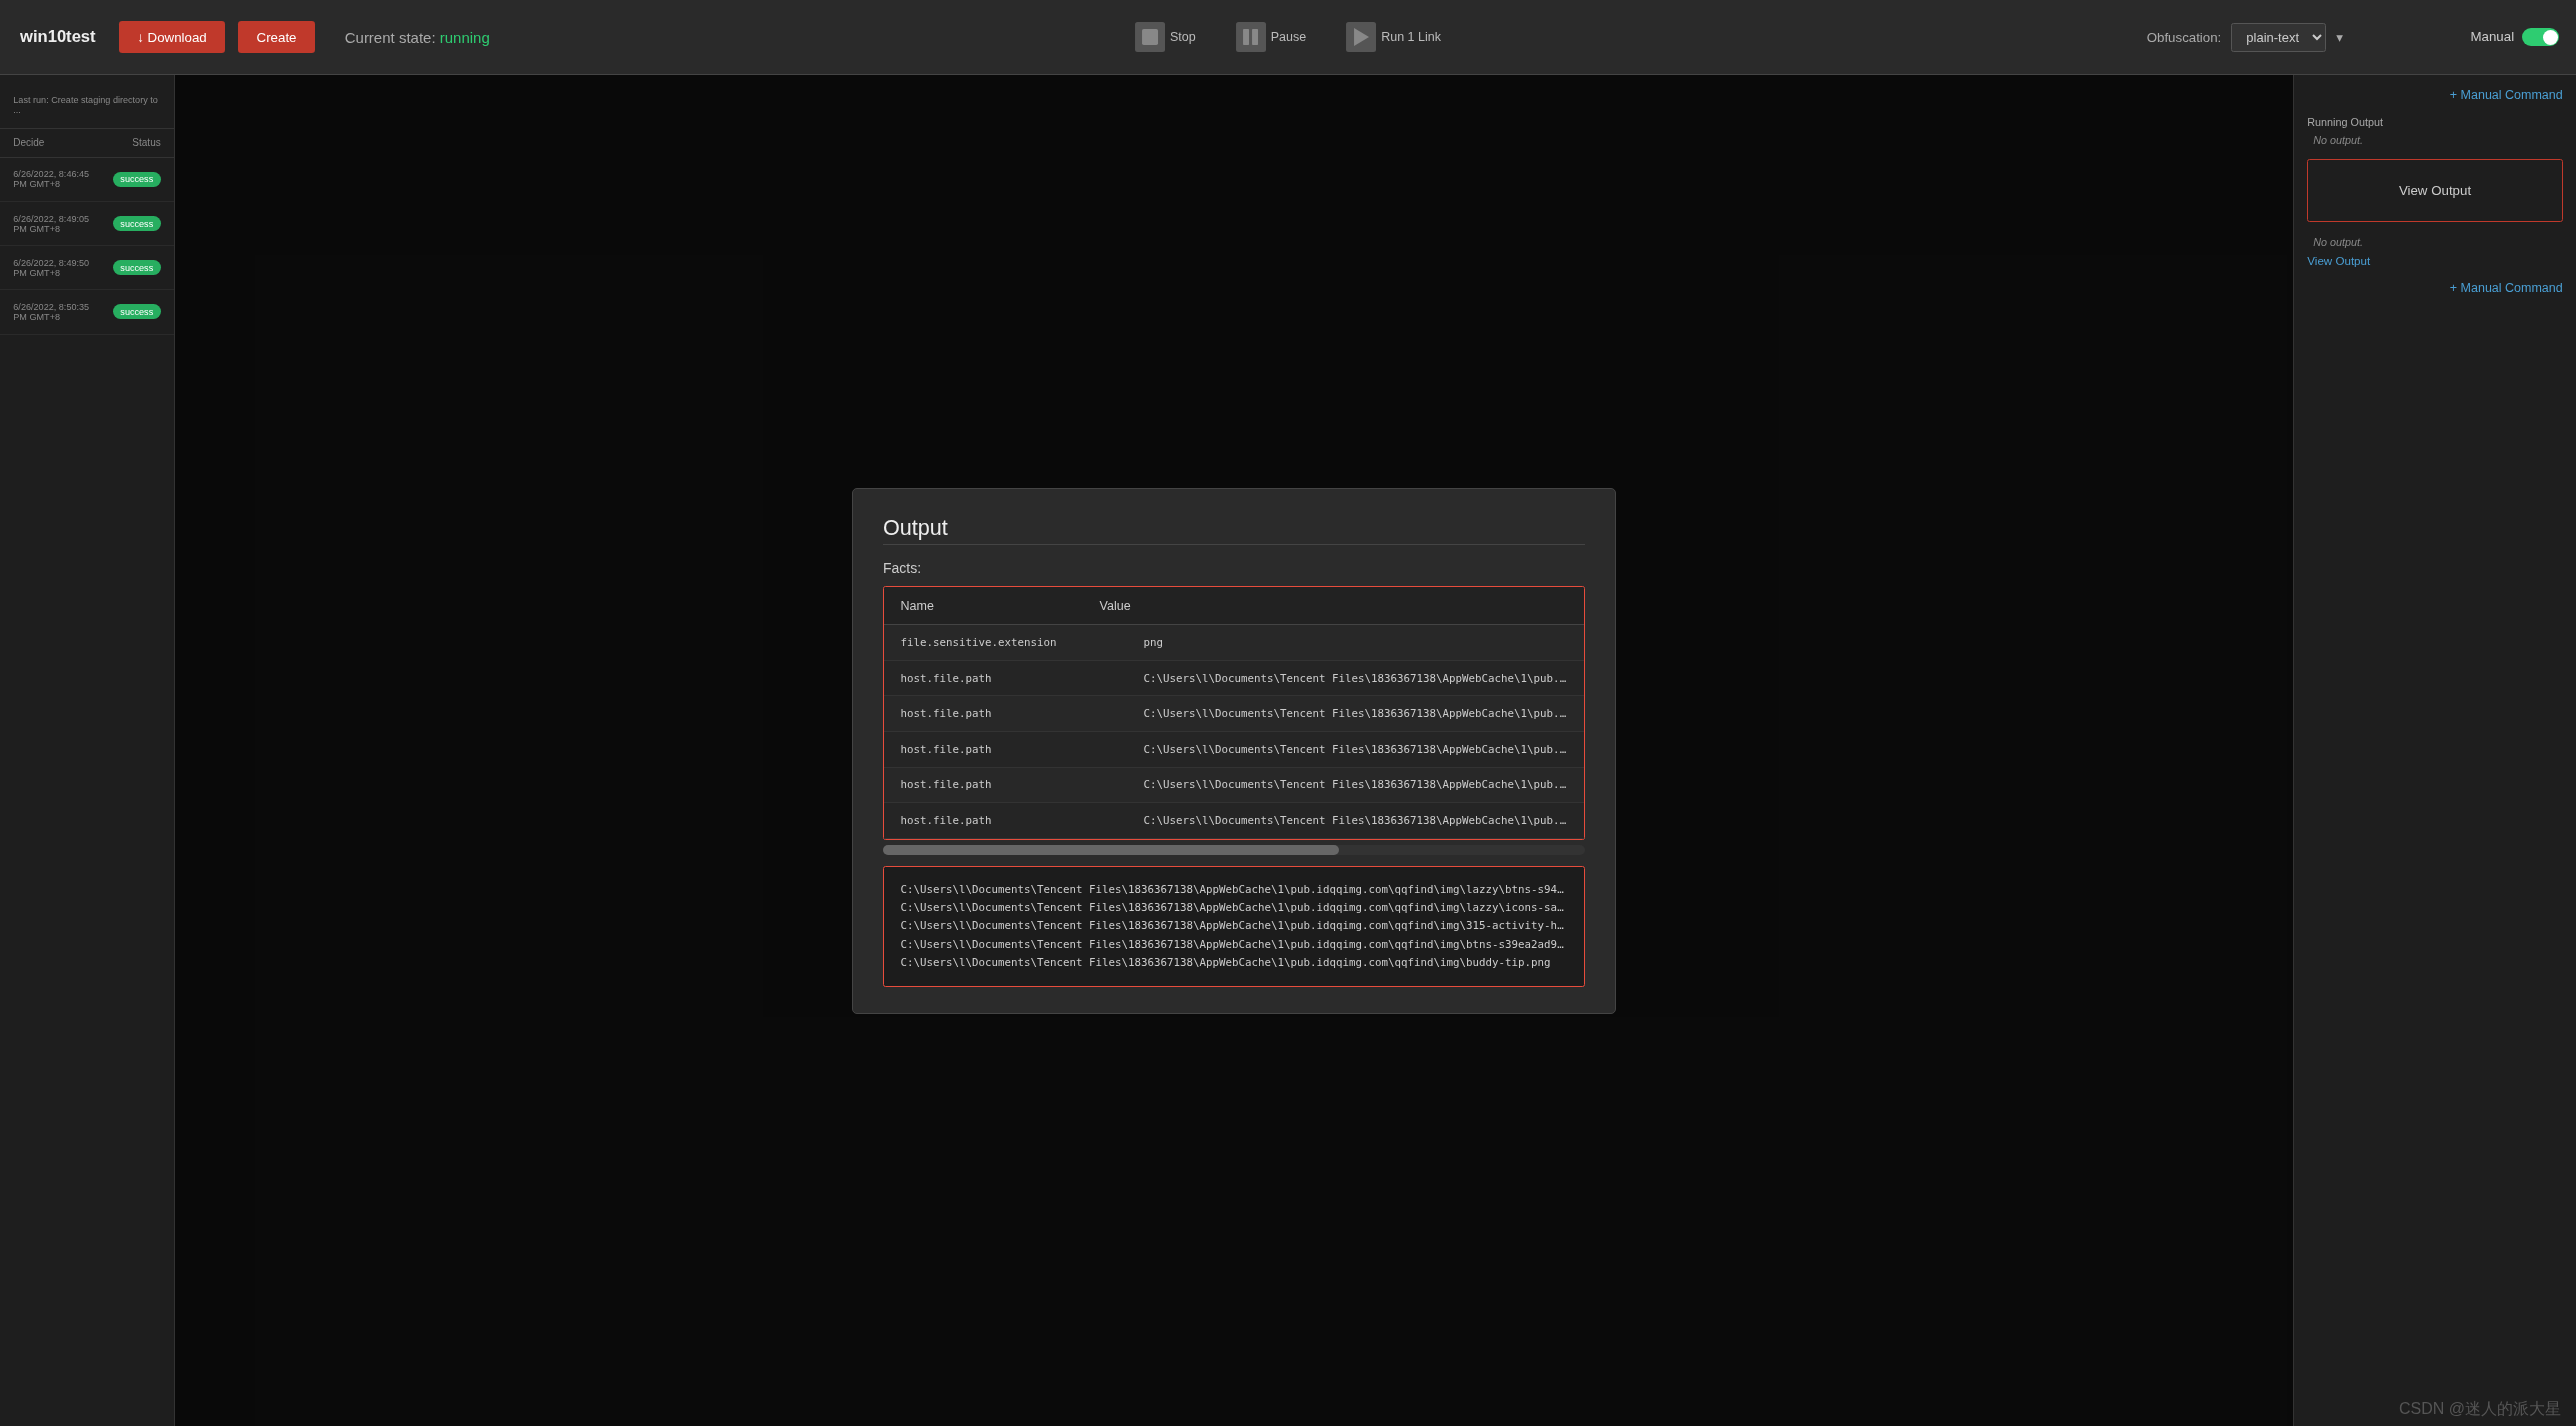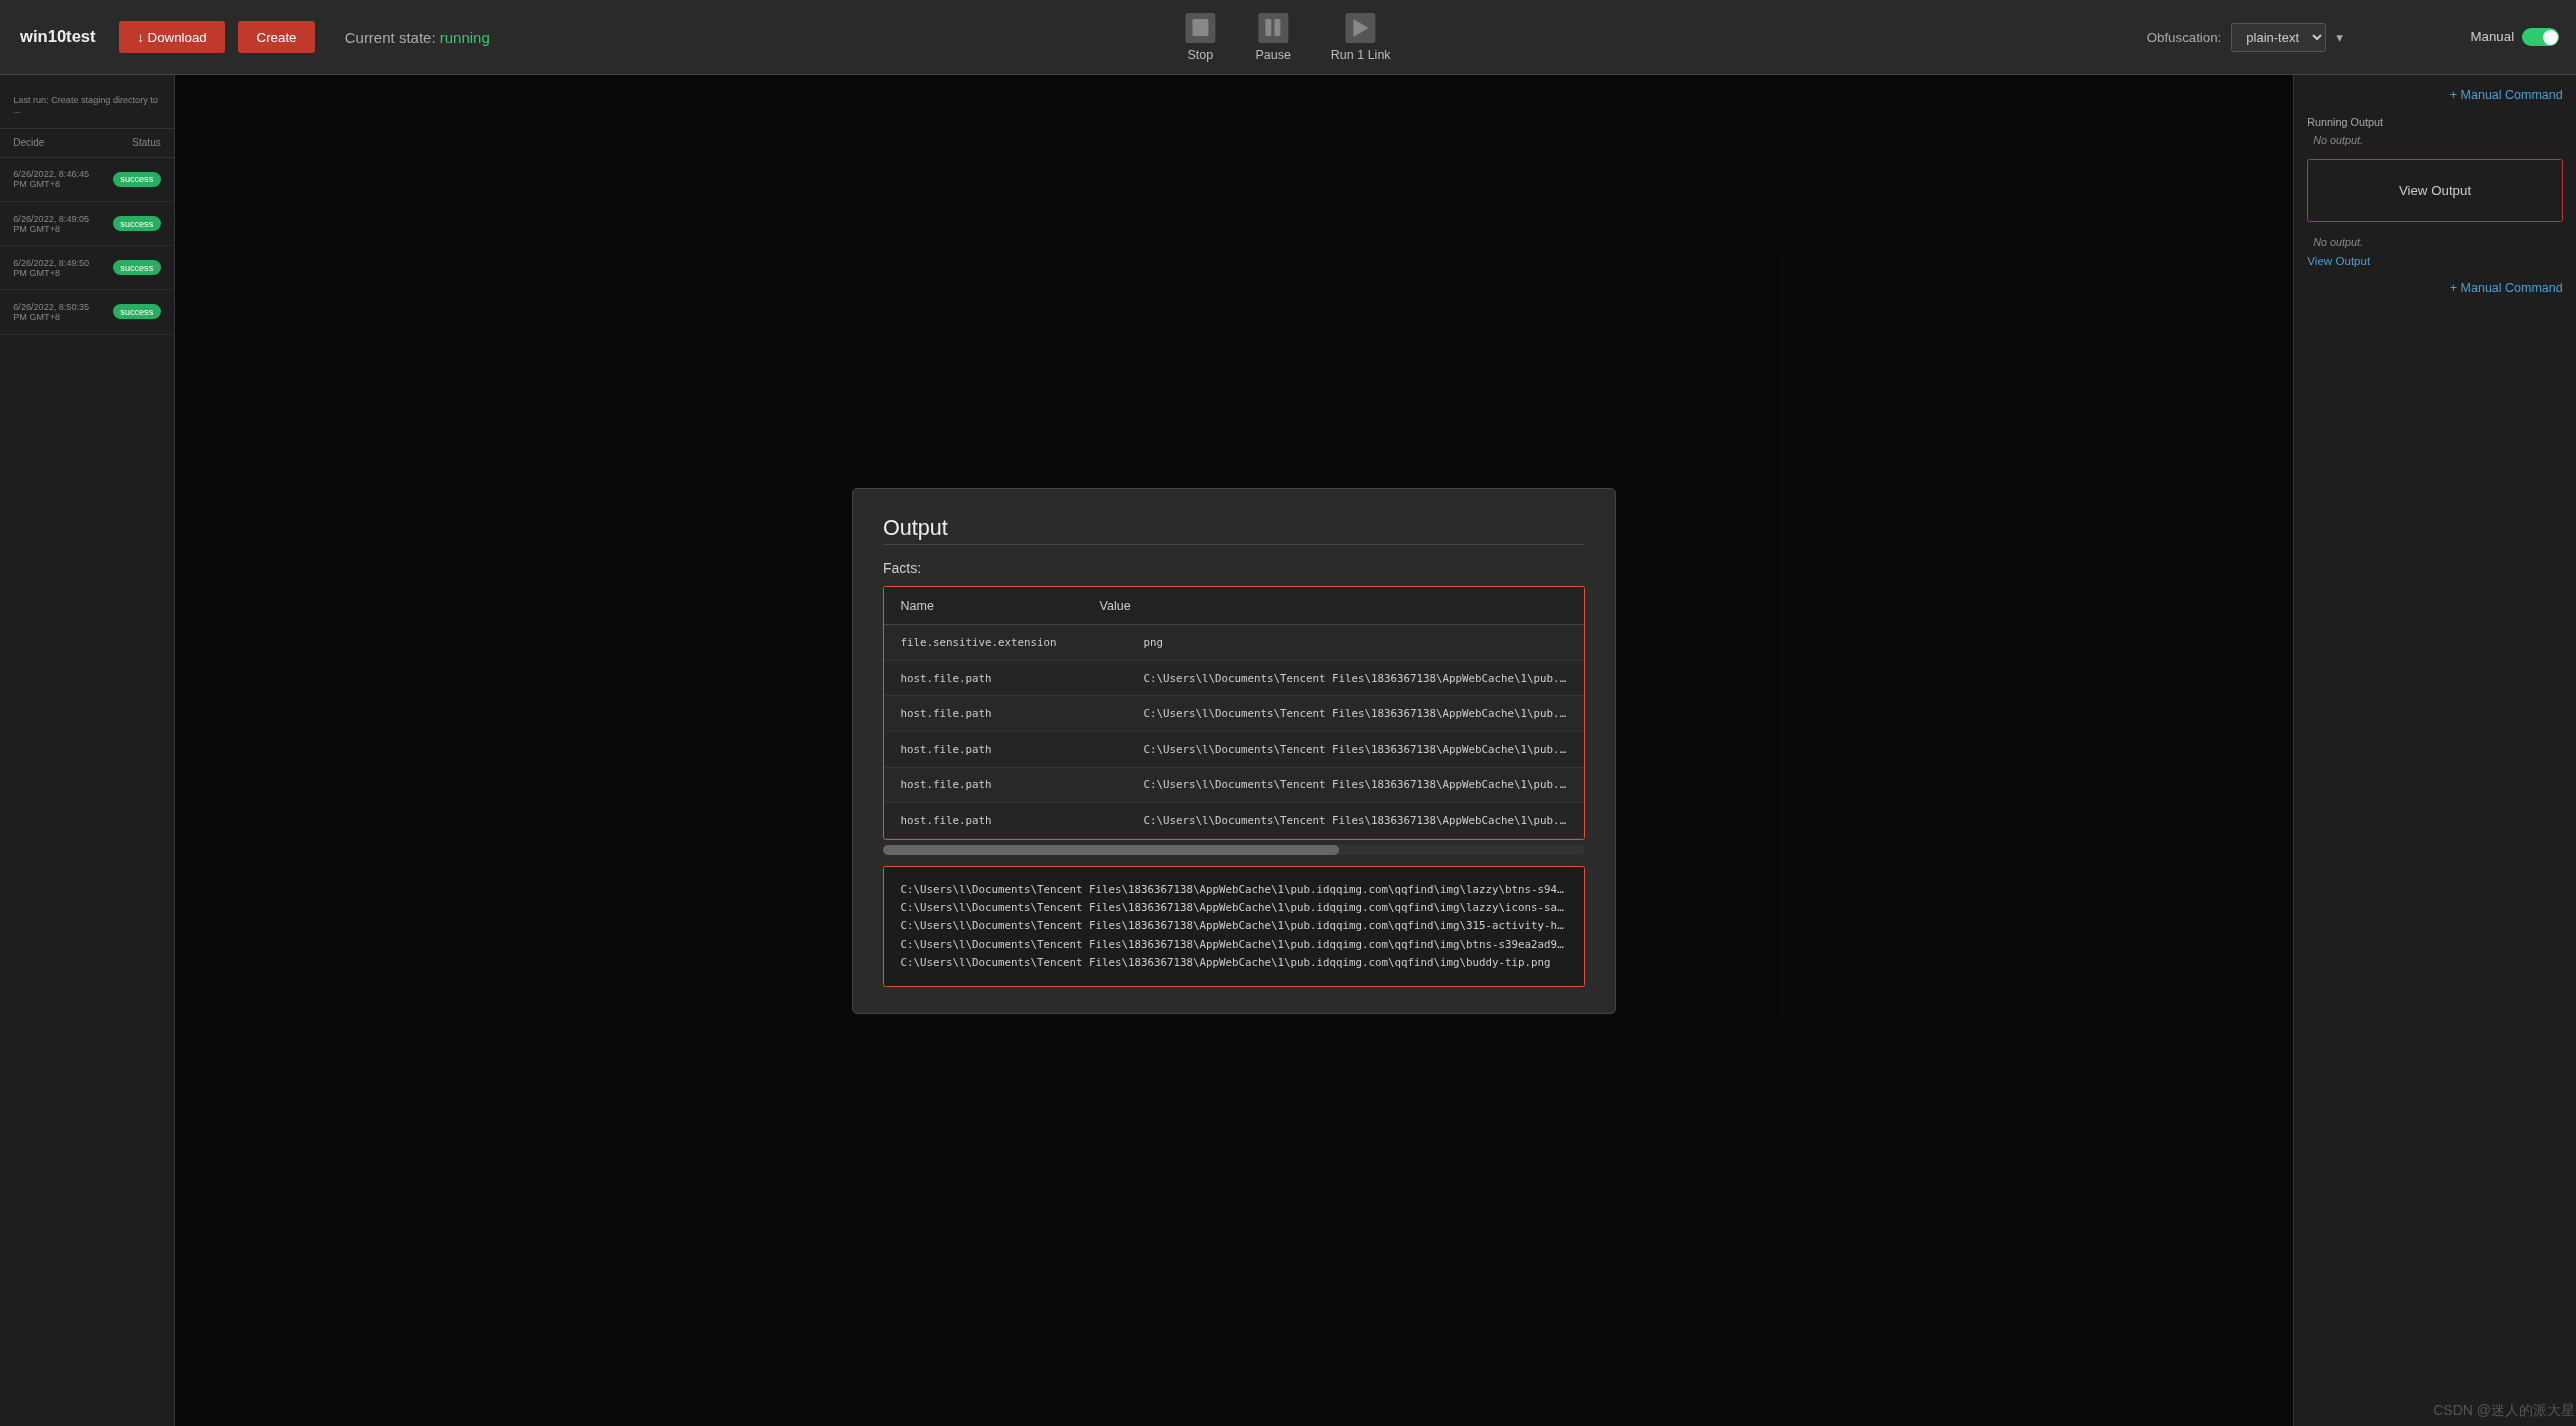--- a/index.html
+++ b/index.html
@@ -64,21 +64,21 @@
     .toolbar-center {
       position: absolute;
       left: 50%;
       transform: translateX(-50%);
       display: flex;
       align-items: center;
       gap: 40px;
     }
     .toolbar-btn {
       display: flex;
-      flex-direction: column;
+      flex-direction: row;
       align-items: center;
       gap: 5px;
       cursor: pointer;
       color: #bbb;
       font-size: 12.5px;
       background: none;
       border: none;
     }
     .toolbar-btn .icon-shape {
       width: 30px;
@@ -403,23 +403,23 @@
       padding: 10px 26.6px;
       border-radius: 3.3px;
       cursor: pointer;
       font-size: 12.5px;
     }
 
     
     .watermark {
       position: absolute;
       bottom: 6.6px;
-      right: 1px;
+      right: 15px;
       color: #555;
-      font-size: 14px;
+      font-size: 16px;
     }
   </style>
 </head>
 <body>
 
 <div class="top-bar">
   <span class="app-title">win10test</span>
   <button class="btn-download">↓ Download</button>
   <button class="btn-create">Create</button>
   <span class="current-state">

